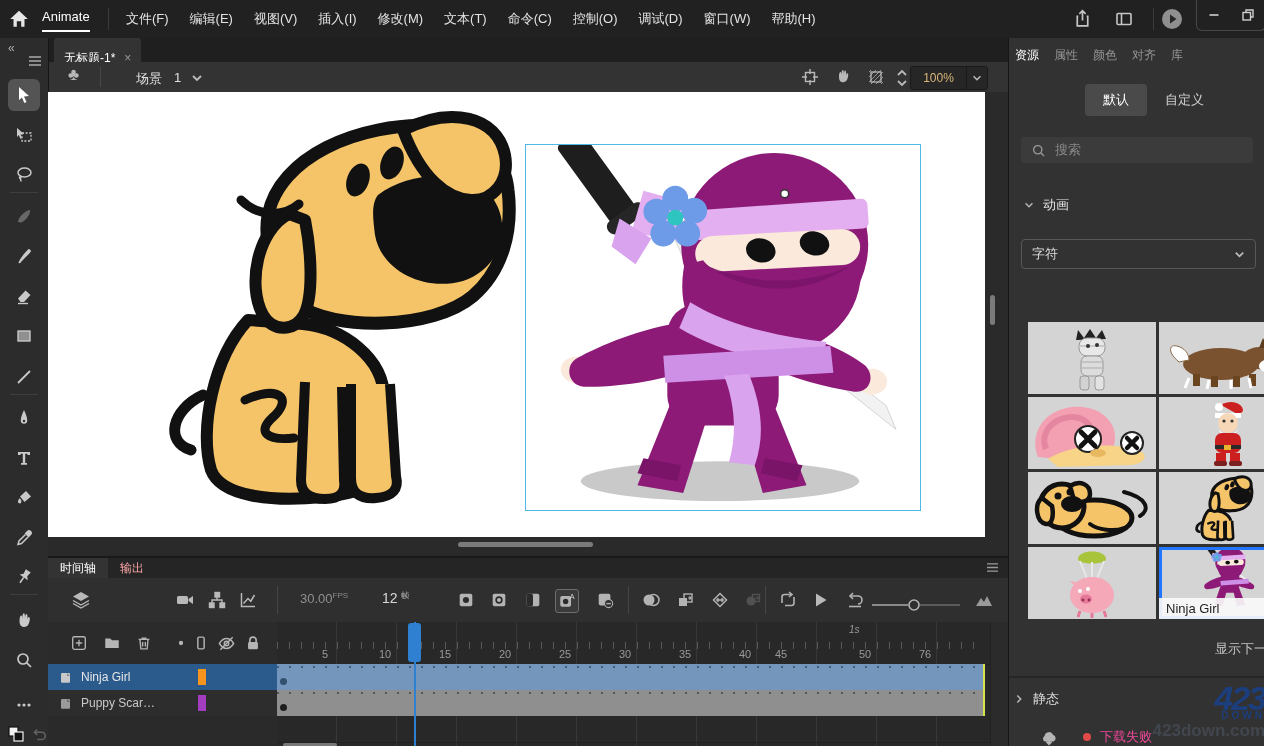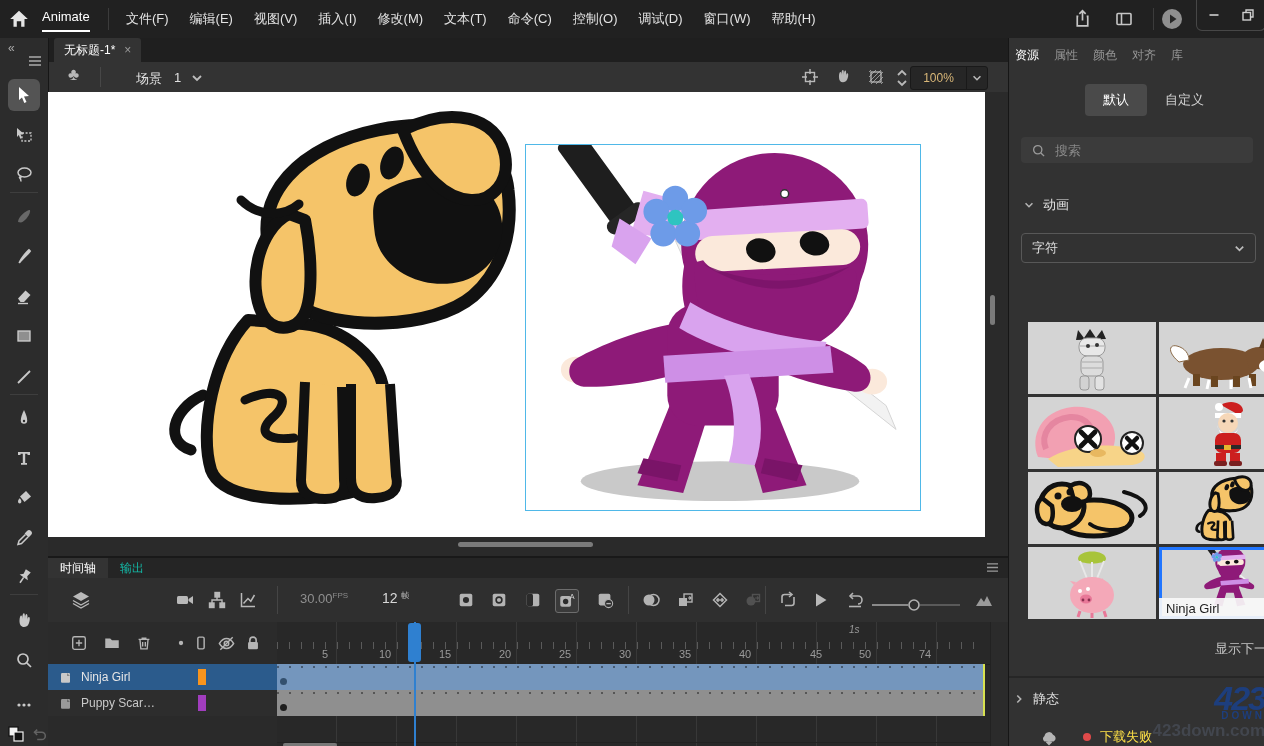--- a/index.html
+++ b/index.html
@@ -17,21 +17,21 @@
   .menu-sep{left:108px;top:8px;width:1px;height:22px;background:#3c3c3c;}
   .menus{left:122px;top:0;height:38px;gap:13px;}
   .mi{font-size:13px;color:#e3e3e3;padding:3px 4px;cursor:default;}
   .tb-ico{color:#c6c6c6;}
   .winbox{left:1196px;top:0;width:68px;height:30px;border:1px solid #474747;border-top:none;
           border-radius:0 0 6px 6px;display:flex;}
   .winbtn{flex:1;display:flex;align-items:center;justify-content:center;color:#cfcfcf;}
 
   
   .tabbar{left:48px;top:38px;width:960px;height:24px;background:#1f1f1f;}
-  .doctab{left:6px;top:0;height:24px;background:#333;padding:0 10px;gap:9px;border-radius:3px 3px 0 0;}
+  .doctab{left:6px;top:0;height:24px;background:#333;padding:8px 10px;gap:9px;border-radius:3px 3px 0 0;}
   .doctab .t{font-size:12px;color:#fff;}
   .doctab .x{font-size:12px;color:#9a9a9a;}
   .editbar{left:48px;top:62px;width:960px;height:30px;background:#333;border-bottom:1px solid #222;}
   .club{left:20px;top:3px;font-size:17px;color:#b8b8b8;}
   .eb-sep{left:52px;top:5px;width:1px;height:20px;background:#474747;}
   .scene-lbl{left:88px;top:8px;font-size:13px;color:#e0e0e0;}
   .scene-chev{left:142px;top:9px;color:#bdbdbd;}
   .eb-ico{top:5px;width:20px;height:20px;color:#b9b9b9;}
   .zoombox{left:862px;top:4px;width:76px;height:22px;background:#262626;border:1px solid #191919;border-radius:3px;display:flex;}
   .zoomval{flex:1;text-align:center;font-size:12px;color:#d9b778;line-height:22px;}
@@ -50,21 +50,21 @@
   .stage{left:0;top:0;width:937px;height:445px;background:#fff;overflow:hidden;}
   .sel-rect{border:1px solid #4fb8e8;}
   .vscroll-gutter{left:937px;top:0;width:23px;height:445px;background:#2a2a2a;}
   .vthumb{left:5px;top:203px;width:5px;height:30px;background:#7a7a7a;border-radius:3px;}
   .hscroll{left:0;top:445px;width:960px;height:19px;background:#2a2a2a;}
   .hthumb{left:410px;top:5px;width:135px;height:5px;background:#7a7a7a;border-radius:3px;}
 
   
   .timeline{left:48px;top:556px;width:960px;height:190px;background:#2b2b2b;border-top:2px solid #191919;}
   .tl-tabs{left:0;top:0;width:960px;height:20px;background:#252525;}
-  .tl-tab{font-size:12px;padding:2px 12px;color:#14b8a6;}
+  .tl-tab{font-size:12px;padding:2px 12px;color:#fca5a5;}
   .tl-tab.on{color:#fff;background:#333;}
   .tl-menu{left:938px;top:4px;color:#9a9a9a;}
   .tl-toolbar{left:0;top:20px;width:960px;height:44px;background:#2f2f2f;border-bottom:1px solid #1c1c1c;}
   .tlb{position:absolute;top:11px;width:22px;height:22px;display:flex;align-items:center;justify-content:center;color:#b9b9b9;}
   .tlb.boxed{border:1px solid #6d6d6d;border-radius:3px;background:#3a3a3a;}
   .tl-vsep{position:absolute;top:8px;width:1px;height:28px;background:#454545;}
   .hot{font-size:13px;color:#9f9f9f;}
   .hot sup{font-size:8px;color:#8a8a8a;}
   .fps-val{color:#8f8f8f;} .frame-val{color:#d8d8d8;font-size:14px;}
 
@@ -99,21 +99,21 @@
   .rtabs{left:0;top:7px;width:256px;height:20px;padding-left:6px;gap:15px;}
   .rtab{font-size:12px;color:#969696;}
   .rtab.on{color:#fff;}
   .pillbar{left:0;top:46px;width:256px;height:32px;}
   .pill{position:absolute;left:76px;top:0;width:62px;height:32px;background:#4a4a4a;border-radius:4px;
         color:#fff;font-size:13px;text-align:center;line-height:32px;}
   .pill-alt{position:absolute;left:156px;top:0;height:32px;color:#d2d2d2;font-size:13px;line-height:32px;}
   .searchbox{left:12px;top:99px;width:232px;height:26px;background:#3b3b3b;border-radius:4px;display:flex;align-items:center;}
   .searchbox svg{margin:0 7px 0 10px;}
   .searchbox input{flex:1;background:transparent;border:none;outline:none;color:#ddd;font-size:13px;
-        font-family:Liberation Sans, sans-serif;}
+        font-family:Liberation Serif, serif;}
   .searchbox input::placeholder{color:#8a8a8a;}
   .sechdr{font-size:13px;color:#e2e2e2;}
   .chev{color:#b5b5b5;margin-right:8px;}
   .drop{left:12px;width:233px;height:28px;border:1px solid #585858;border-radius:4px;display:flex;align-items:center;}
   .drop .lab{flex:1;margin-left:10px;font-size:13px;color:#dedede;}
   .drop .dchev{margin-right:9px;color:#bdbdbd;}
   .grid{left:19px;top:284px;width:237px;height:298px;overflow:hidden;}
   .cell{position:absolute;width:128px;height:72px;background:#d4d4d4;overflow:hidden;}
   .cell.selected{outline:3px solid #2176ff;outline-offset:-3px;}
   .cell-label{position:absolute;left:0;bottom:0;right:0;height:21px;background:rgba(248,248,248,.92);
@@ -609,23 +609,23 @@
         <span class="sec" style="left:572px">1s</span>
         <div class="ticks"></div>
         <span class="rnum" style="left:36px">5</span>
         <span class="rnum" style="left:96px">10</span>
         <span class="rnum" style="left:156px">15</span>
         <span class="rnum" style="left:216px">20</span>
         <span class="rnum" style="left:276px">25</span>
         <span class="rnum" style="left:336px">30</span>
         <span class="rnum" style="left:396px">35</span>
         <span class="rnum" style="left:456px">40</span>
-        <span class="rnum" style="left:527px">45</span>
+        <span class="rnum" style="left:492px">45</span>
         <span class="rnum" style="left:576px">50</span>
-        <span class="rnum" style="left:636px">74</span>
+        <span class="rnum" style="left:636px">76</span>
       </div>
       <div class="track" style="top:42px;background:#7496BD">
         <div class="dotline"></div>
         <div class="kdot" style="background:#33506E"></div>
         <div class="endline"></div>
       </div>
       <div class="track" style="top:68px;background:#8F8F8F">
         <div class="dotline"></div>
         <div class="kdot" style="background:#1E1E1E"></div>
         <div class="endline"></div>
@@ -687,21 +687,21 @@
 
     <div class="abs flex" style="left:14px;top:158px">
       <span class="chev">
         <svg width="12" height="12" viewBox="0 0 14 14" fill="none" stroke="currentColor" stroke-width="1.8">
             <path d="M3 5 L7 9 L11 5"></path>
           </svg>
       </span>
       <span class="sechdr">动画</span>
     </div>
 
-    <div class="abs drop" style="top:195px">
+    <div class="abs drop" style="top:201px">
       <span class="lab">字符</span>
       <span class="dchev">
         <svg width="13" height="13" viewBox="0 0 14 14" fill="none" stroke="currentColor" stroke-width="1.8">
             <path d="M3 5 L7 9 L11 5"></path>
           </svg>
       </span>
     </div>
 
     <div class="abs grid">
       <div class="cell" style="left:0;top:0">
@@ -863,17 +863,17 @@
     </div>
 
     <div class="abs flex statusrow">
       <span style="margin-left:30px;color:#b5b5b5">
         <svg width="20" height="18" viewBox="0 0 22 20">
             <path d="M6 9 A5 5 0 0 1 15.5 7.5 A4 4 0 0 1 16 15 H6 A3.5 3.5 0 0 1 6 9 Z" fill="currentColor"></path>
             <path d="M11 10 V18 M8.2 15.2 L11 18 L13.8 15.2" stroke="currentColor" stroke-width="2" fill="none"></path>
           </svg>
       </span>
       <span class="reddot" style="margin-left:24px"></span>
-      <span style="margin-left:9px;font-size:13px;color:#fde047">下载失败</span>
+      <span style="margin-left:9px;font-size:13px;color:#ec4899">下载失败</span>
     </div>
   </div>
 
 </div>
 
 </body></html>

